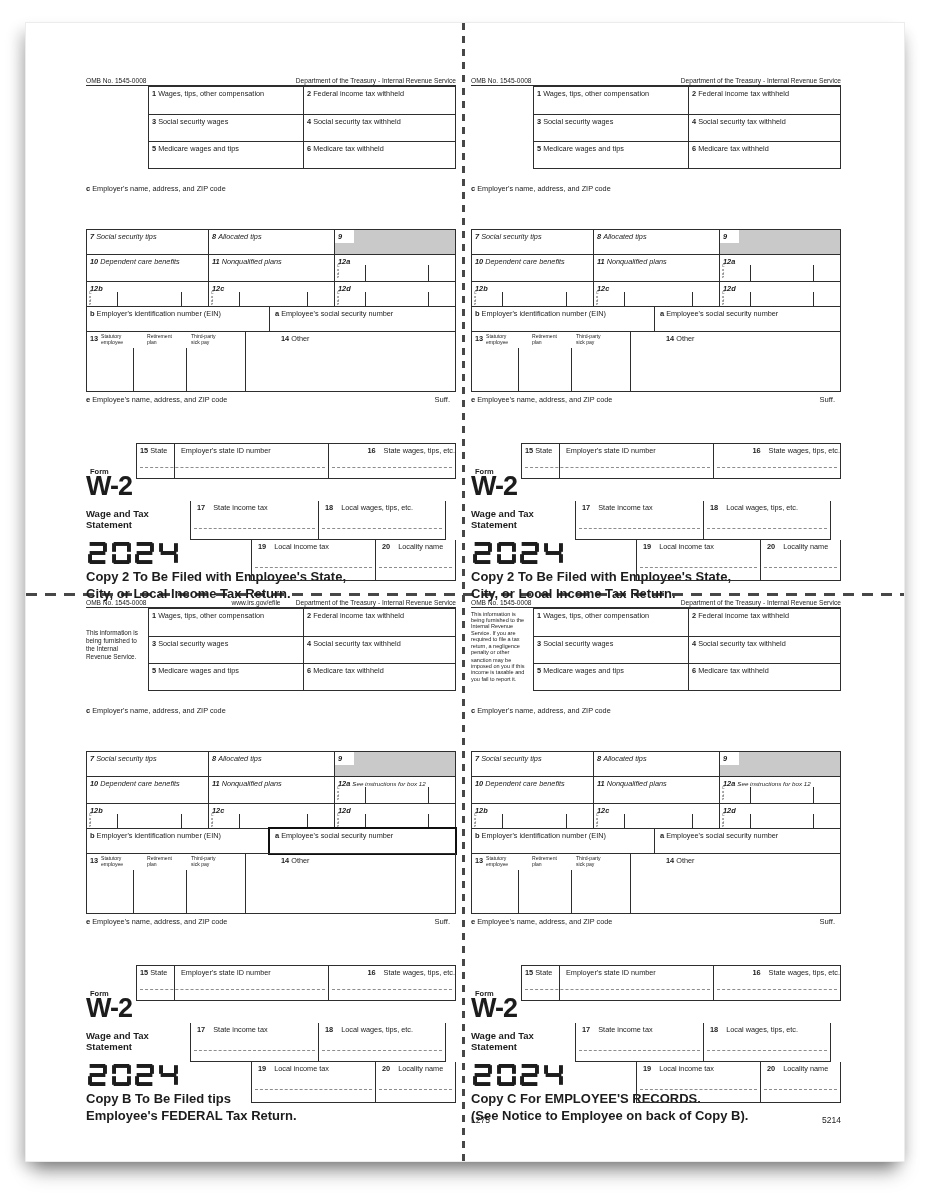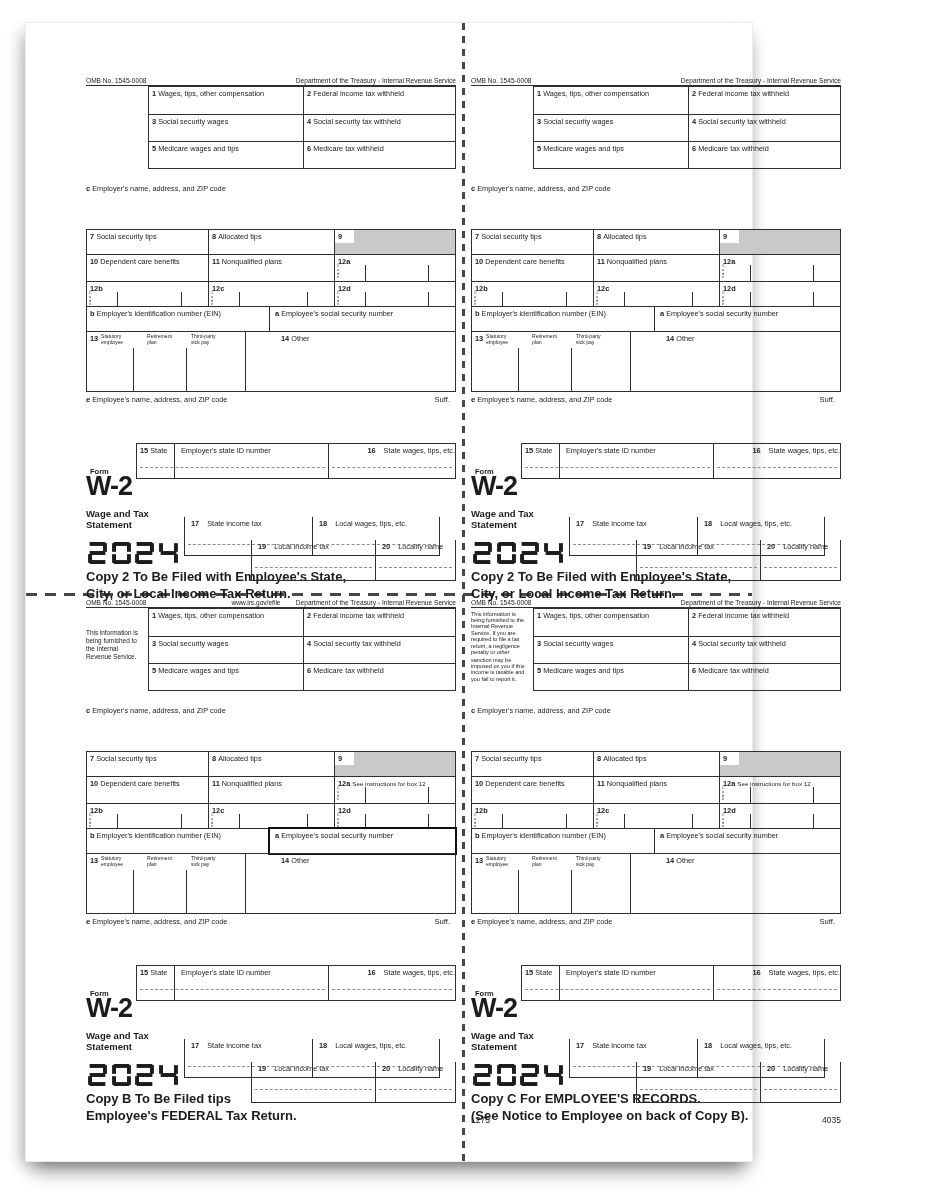--- a/index.html
+++ b/index.html
@@ -1,19 +1,19 @@
 <!DOCTYPE html>
 <html style="--ink: #1c1c1c; --line: #2e2e2e; --shade: #c9c9c9;"><head>
 <meta charset="utf-8">
 <style>
   :root{ --ink:#1c1c1c; --line:#2e2e2e; --shade:#c9c9c9; }
   *{box-sizing:border-box; margin:0; padding:0;}
   body{background:#ffffff; font-family:"Liberation Sans", sans-serif;}
   .canvas{position:relative; width:925px; height:1200px; background:#fff; overflow:hidden;}
-  .sheet{position:absolute; left:25px; top:22px; width:728px; height:1140px; background:#fff;
+  .sheet{position:absolute; left:25px; top:22px; width:880px; height:1140px; background:#fff;
          border:1px solid #ececec;
          box-shadow:-8px 6px 14px -3px rgba(0,0,0,.20), 0 16px 18px -7px rgba(0,0,0,.38), 8px 4px 12px -6px rgba(0,0,0,.12);}
   .perf-v{position:absolute; left:436px; top:0; width:3px; height:100%;
           background:repeating-linear-gradient(180deg,#474747 0 7px,transparent 7px 13px);}
   .perf-h{position:absolute; left:0; top:570px; width:100%; height:3px;
           background:repeating-linear-gradient(90deg,#474747 0 11px,transparent 11px 19px);}
 
   .quad{position:absolute; width:370px; height:534px; color:var(--ink); font-size:7.4px;}
   .q0{left:60px; top:52px;} .q1{left:445px; top:52px;}
   .q2{left:60px; top:574px;} .q3{left:445px; top:574px;}
@@ -35,21 +35,21 @@
   .cell{position:relative; padding:1.5px 2px 0 3px;}
   .br{border-right:1px solid var(--line);}
   .bt{border-top:1px solid var(--line);}
 
   .cline{position:absolute; left:0; width:100%; font-size:7.6px;}
   .c-emp{top:109px;}
   .e-emp{top:320px;}
   .suff{position:absolute; right:6px; top:0;}
 
   .g712{position:absolute; left:0; top:154px; width:370px; height:78px; border:1px solid var(--line);
-        display:grid; grid-template-columns:122px 126px 1fr; grid-template-rows:24px 27px 1fr;}
+        display:grid; grid-template-columns:122px 126px 1fr; grid-template-rows:24px 27px 1fr;font-style:italic;}
   .shade{background:var(--shade); padding:0;}
   .chip9{display:inline-block; background:#fff; padding:1.5px 10px 2px 3px;}
   .c12 .codecol{position:absolute; left:2px; top:9px; font-size:6px; line-height:1.05; transform:scale(.6); transform-origin:0 0;}
   .c12 .codecol span{display:block;}
   .tickA,.tickB{position:absolute; top:10px; bottom:0; width:1px; background:var(--line);}
   .tickA{left:30px;} .tickB{right:26px;}
   .note12{font-size:6.2px;}
 
   .rba{position:absolute; left:0; top:232px; width:370px; height:25px; border:1px solid var(--line); border-top:none; display:flex;}
   .bcell{width:183px; border-right:1px solid var(--line); padding:1.5px 0 0 3px; font-size:7.5px; position:relative;}
@@ -71,21 +71,21 @@
   .seg{width:19px; height:22px; display:block;}
   .copy{position:absolute; left:0; top:494px; font-size:13px; font-weight:bold; line-height:1.3;}
   .flt{position:absolute; left:0; top:518px; font-size:8.5px;text-align:center;}
   .frt{position:absolute; right:0; top:518px; font-size:8.5px;}
 
   .r15{position:absolute; left:50px; top:368px; width:320px; height:36px; border:1px solid var(--line); display:flex;}
   .c15a{width:192px; border-right:1px solid var(--line); position:relative; padding:1.5px 0 0 3px;}
   .c15b{flex:1; position:relative; padding:1.5px 0 0 6px;text-align:right;}
   .sdiv{position:absolute; left:37px; top:0; bottom:0; width:1px; background:var(--line);}
   .idlbl{position:absolute; left:44px; top:1.5px; font-size:7.3px;}
-  .r17{position:absolute; left:98px; top:426px; width:256px; height:39px; border:1px solid var(--line); border-top:none; display:flex;margin-top:16px;}
+  .r17{position:absolute; left:104px; top:426px; width:256px; height:39px; border:1px solid var(--line); border-top:none; display:flex;}
   .c17a{width:128px; border-right:1px solid var(--line); position:relative; padding:2px 0 0 6px;}
   .c17b{flex:1; position:relative; padding:2px 0 0 6px;}
   .r19{position:absolute; left:165px; top:465px; width:205px; height:41px; border:1px solid var(--line); border-top:none; display:flex;}
   .c19a{width:124px; border-right:1px solid var(--line); position:relative; padding:2px 0 0 6px;}
   .c19b{flex:1; position:relative; padding:2px 0 0 6px;}
   .sp{margin-right:8px;}
   .dash{position:absolute; left:3px; right:3px; height:0; border-bottom:1px dashed #8d8d8d;}
   .r15 .dash{top:23px;} .r17 .dash{top:27px;} .r19 .dash{top:27px;}
 </style>
 </head>
@@ -756,21 +756,21 @@
             <rect x="2" y="11.5" width="20" height="5" fill="#1c1c1c"></rect>
             <rect x="19" y="1.5" width="5" height="11" fill="#1c1c1c"></rect>
             <rect x="19" y="15.5" width="5" height="11" fill="#1c1c1c"></rect>
           </svg>
         </div>
     <div class="copy">
       <div>Copy C For EMPLOYEE'S RECORDS.</div>
       <div>(See Notice to Employee on back of Copy B).</div>
     </div>
     <div class="flt">L275</div>
-    <div class="frt">4035</div>
+    <div class="frt">5214</div>
 
     <div class="r15">
       <div class="c15a">
         <span class="bnum">15</span><span class="lbl">State</span>
         <span class="sdiv"></span>
         <span class="idlbl">Employer's state ID number</span>
         <span class="dash"></span>
       </div>
       <div class="c15b">
         <span class="bnum sp">16</span><span class="lbl">State wages, tips, etc.</span>

